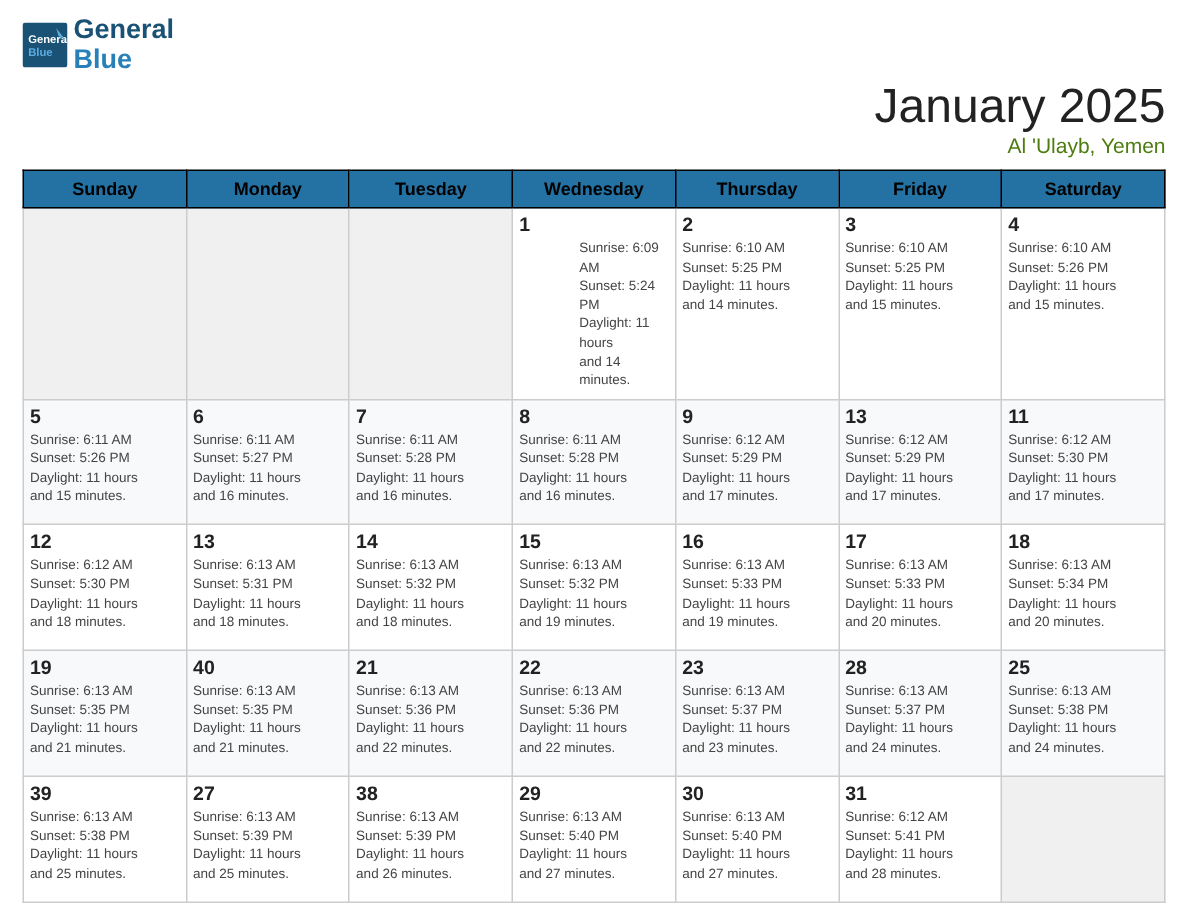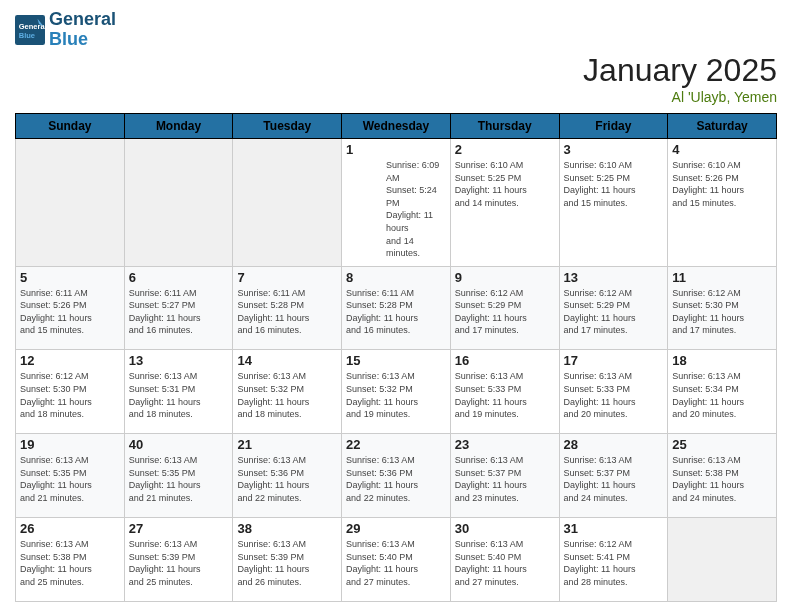--- a/index.html
+++ b/index.html
@@ -315,21 +315,21 @@
           <td>
             <span class="day-number">25</span>
             <div class="day-info" style="white-space: pre-line;">Sunrise: 6:13 AM
 Sunset: 5:38 PM
 Daylight: 11 hours
 and 24 minutes.</div>
           </td>
         </tr>
         <tr>
           <td>
-            <span class="day-number">26</span>
+            <span class="day-number">39</span>
             <div class="day-info" style="white-space: pre-line;">Sunrise: 6:13 AM
 Sunset: 5:38 PM
 Daylight: 11 hours
 and 25 minutes.</div>
           </td>
           <td>
             <span class="day-number">27</span>
             <div class="day-info" style="white-space: pre-line;">Sunrise: 6:13 AM
 Sunset: 5:39 PM
 Daylight: 11 hours

